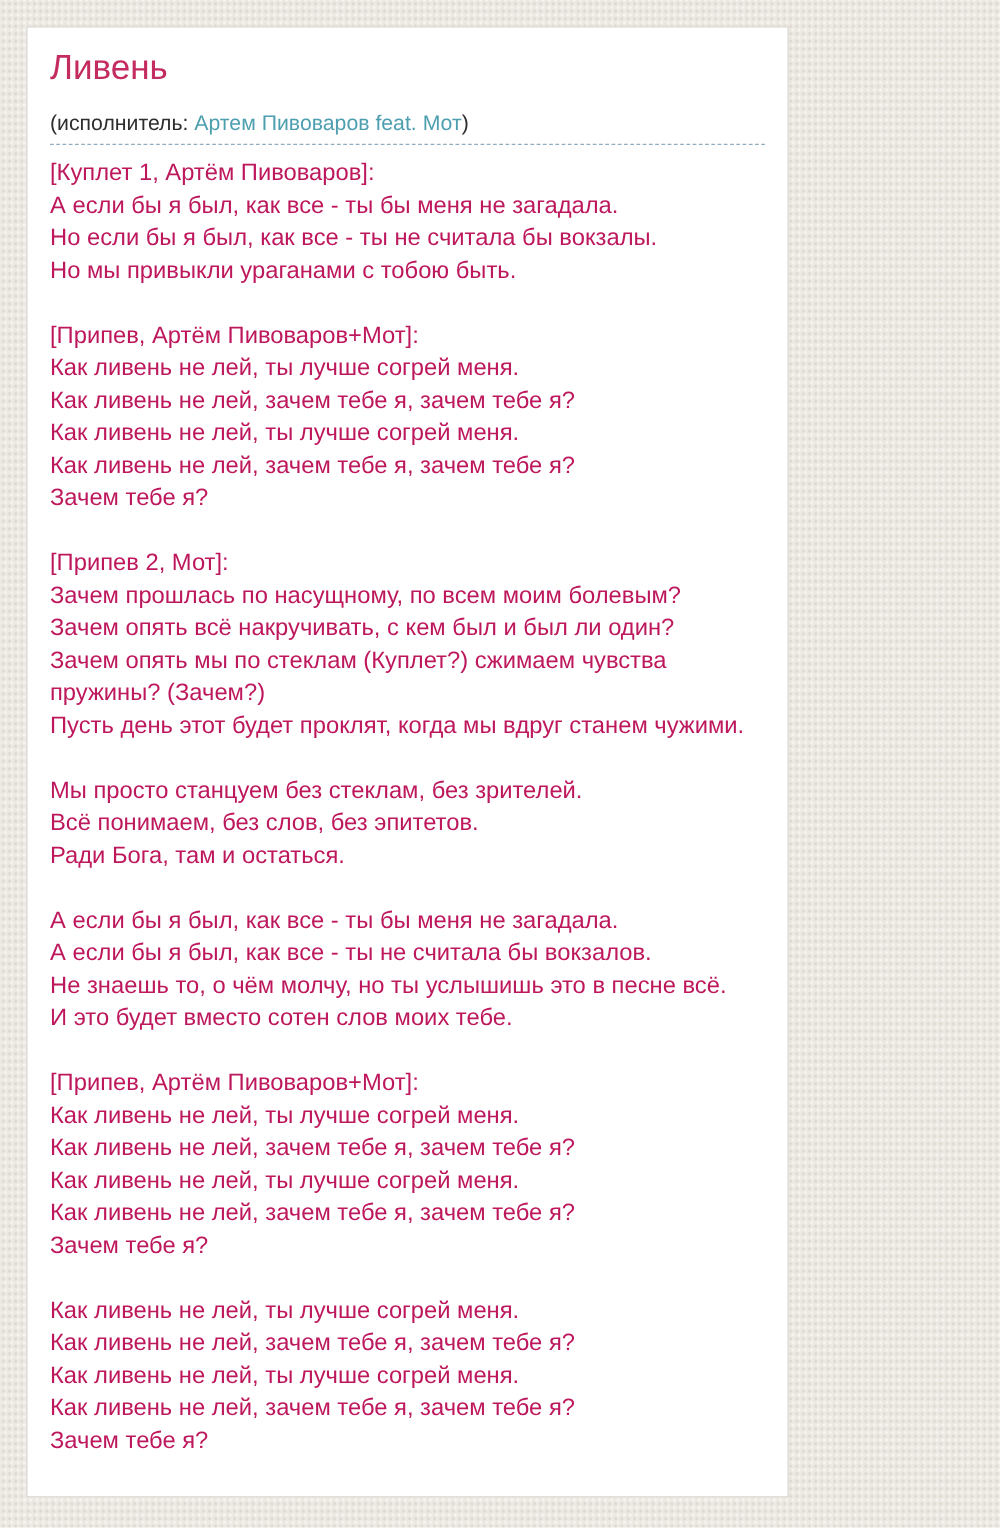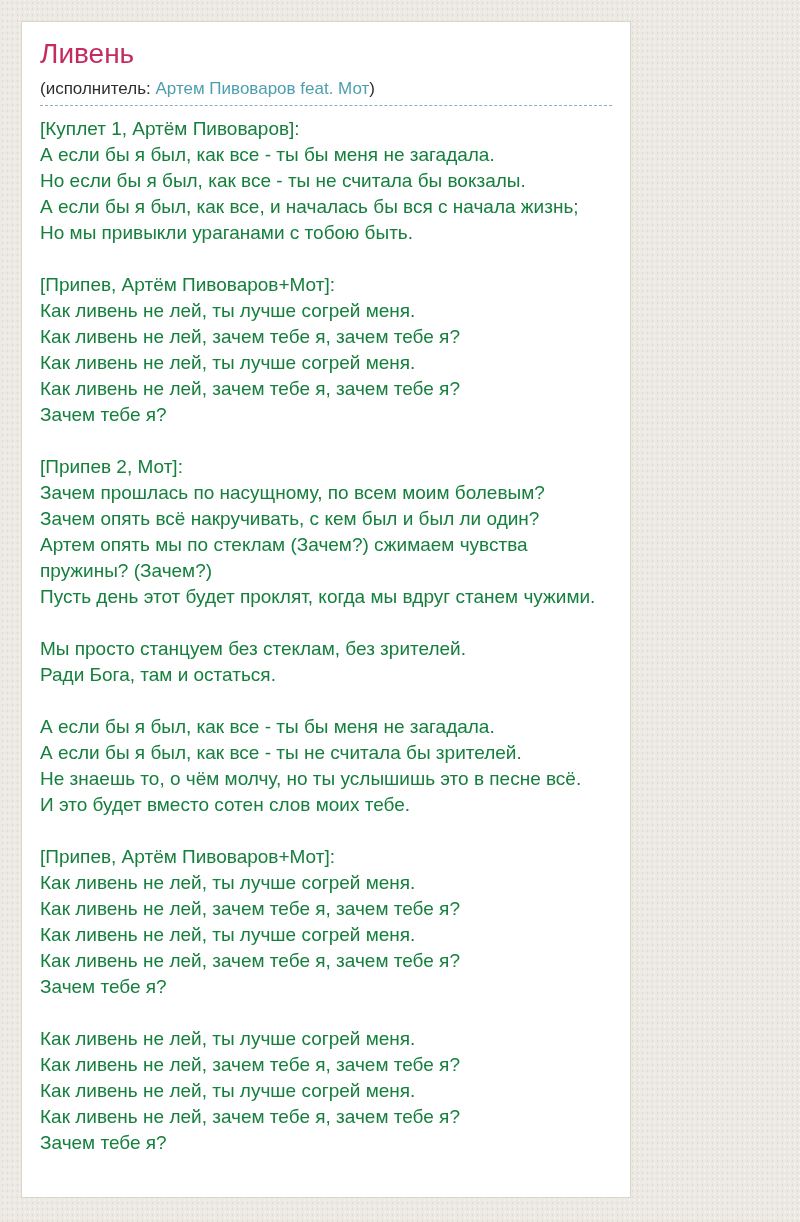--- a/index.html
+++ b/index.html
@@ -28,40 +28,40 @@
     padding: 12px 18px 0 18px;
   }
   .song-title {
     margin: 4px 0 0 0;
     font-size: 28px;
     line-height: 32px;
     font-weight: normal;
     color: #c42b61;
   }
   .artist-line {
-    margin-top: 8px;
+    margin-top: 18px;
     font-size: 17px;
     line-height: 22px;
     color: #2e2e2e;
   }
   .artist-line a {
     color: #4d9fb0;
     text-decoration: none;
     cursor: pointer;
   }
   .separator {
     margin-top: 4px;
     border-bottom: 1px dashed #8fadc1;
     height: 2px;
   }
   .lyrics {
     margin-top: 10px;
     font-size: 19px;
     line-height: 26px;
-    color: #15803d;
+    color: #be185d;
   }
   .stanza { margin: 0 0 26px 0; }
   .stanza:last-child { margin-bottom: 0; }
   .line { white-space: pre-wrap; }
 </style>
 </head>
 <body>
 
 <div class="card">
   <h1 class="song-title">Ливень</h1>
@@ -69,49 +69,49 @@
   <div class="artist-line"><span>(исполнитель: </span><a href="#">Артем Пивоваров feat. Мот</a><span>)</span></div>
 
   <div class="separator"></div>
 
   <div class="lyrics">
 
     <div class="stanza">
       <div class="line">[Куплет 1, Артём Пивоваров]:</div>
       <div class="line">А если бы я был, как все - ты бы меня не загадала.</div>
       <div class="line">Но если бы я был, как все - ты не считала бы вокзалы.</div>
-      <div class="line">А если бы я был, как все, и началась бы вся с начала жизнь;</div>
       <div class="line">Но мы привыкли ураганами с тобою быть.</div>
     </div>
 
     <div class="stanza">
       <div class="line">[Припев, Артём Пивоваров+Мот]:</div>
       <div class="line">Как ливень не лей, ты лучше согрей меня.</div>
       <div class="line">Как ливень не лей, зачем тебе я, зачем тебе я?</div>
       <div class="line">Как ливень не лей, ты лучше согрей меня.</div>
       <div class="line">Как ливень не лей, зачем тебе я, зачем тебе я?</div>
       <div class="line">Зачем тебе я?</div>
     </div>
 
     <div class="stanza">
       <div class="line">[Припев 2, Мот]:</div>
       <div class="line">Зачем прошлась по насущному, по всем моим болевым?</div>
       <div class="line">Зачем опять всё накручивать, с кем был и был ли один?</div>
-      <div class="line">Артем опять мы по стеклам (Зачем?) сжимаем чувства пружины? (Зачем?)</div>
+      <div class="line">Зачем опять мы по стеклам (Куплет?) сжимаем чувства пружины? (Зачем?)</div>
       <div class="line">Пусть день этот будет проклят, когда мы вдруг станем чужими.</div>
     </div>
 
     <div class="stanza">
       <div class="line">Мы просто станцуем без стеклам, без зрителей.</div>
+      <div class="line">Всё понимаем, без слов, без эпитетов.</div>
       <div class="line">Ради Бога, там и остаться.</div>
     </div>
 
     <div class="stanza">
       <div class="line">А если бы я был, как все - ты бы меня не загадала.</div>
-      <div class="line">А если бы я был, как все - ты не считала бы зрителей.</div>
+      <div class="line">А если бы я был, как все - ты не считала бы вокзалов.</div>
       <div class="line">Не знаешь то, о чём молчу, но ты услышишь это в песне всё.</div>
       <div class="line">И это будет вместо сотен слов моих тебе.</div>
     </div>
 
     <div class="stanza">
       <div class="line">[Припев, Артём Пивоваров+Мот]:</div>
       <div class="line">Как ливень не лей, ты лучше согрей меня.</div>
       <div class="line">Как ливень не лей, зачем тебе я, зачем тебе я?</div>
       <div class="line">Как ливень не лей, ты лучше согрей меня.</div>
       <div class="line">Как ливень не лей, зачем тебе я, зачем тебе я?</div>

